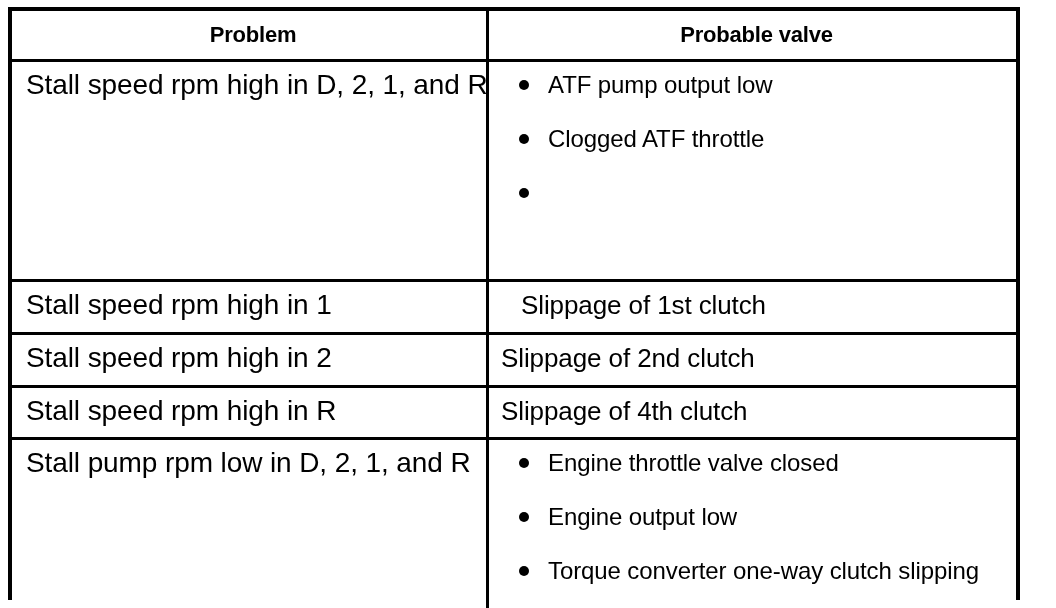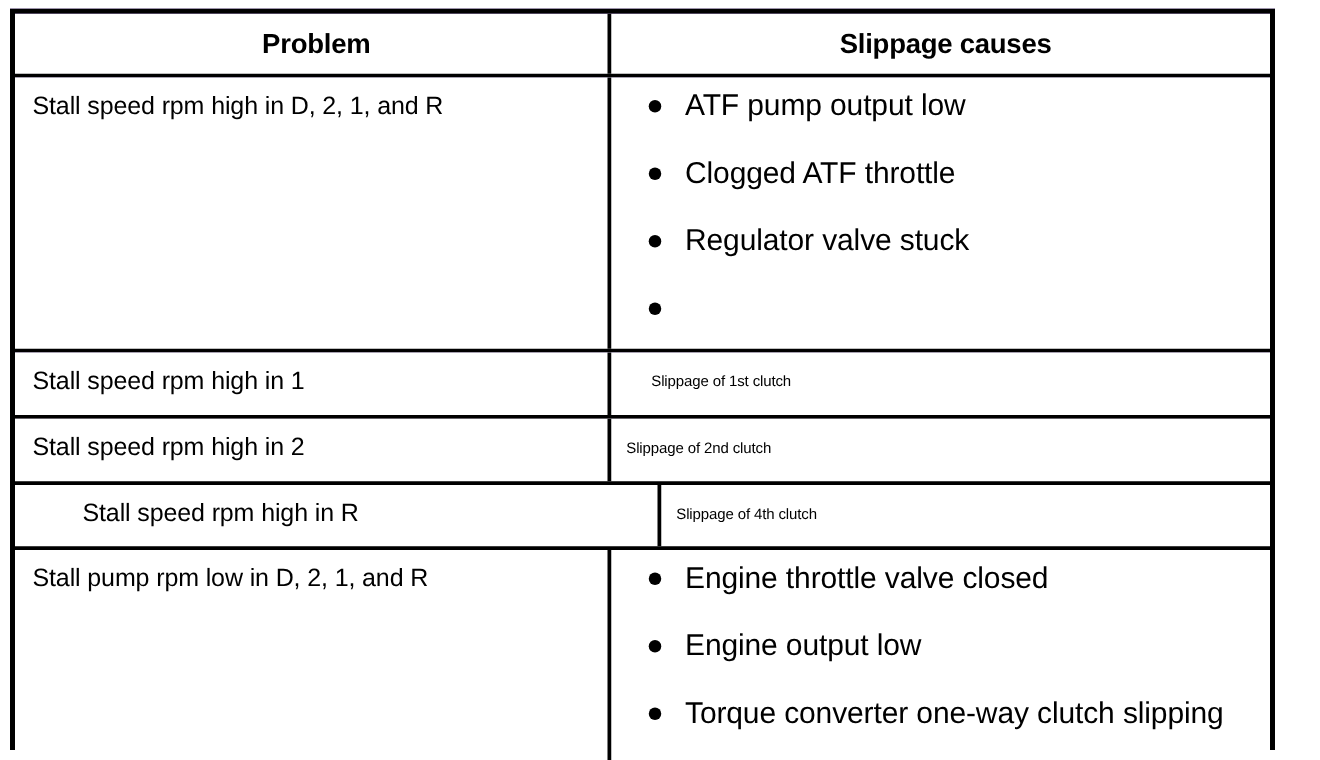--- a/index.html
+++ b/index.html
@@ -24,21 +24,21 @@
 
   
   .diag-table {
     position: absolute;
     left: 8px;
     top: 7px;
     width: 1012px;
     height: 593px;
     box-sizing: border-box;
     border: 4px solid #000000;
-    background: #4c1d95;
+    background: #fdba74;
     display: flex;
     flex-direction: column;
   }
 
   .row {
     display: flex;
     flex-direction: row;
     box-sizing: border-box;
     border-bottom: 3px solid #000000;
     background: #ffffff;
@@ -75,33 +75,33 @@
   .hdr-text {
     font-size: 22px;
     font-weight: bold;
     letter-spacing: -0.2px;
   }
 
   
   .row-1 { height: 220px; flex: 0 0 220px; }
   .row-2 { height: 53px;  flex: 0 0 53px; gap: 20px; }
   .row-3 { height: 53px;  flex: 0 0 53px; }
-  .row-4 { height: 52px;  flex: 0 0 52px; padding-left: 40px; }
+  .row-4 { height: 52px;  flex: 0 0 52px; }
   .row-5 { flex: 1 1 auto; }
 
   .problem-text {
-    font-size: 20px;
+    font-size: 28px;
     line-height: 24px;
     letter-spacing: -0.1px;
     white-space: nowrap;
     padding-left: 6px;
   }
 
   .cause-text {
-    font-size: 12px;
+    font-size: 26px;
     line-height: 24px;
     letter-spacing: -0.1px;
     white-space: nowrap;
     padding-left: 4px;
   }
 
   .bullet-list {
     list-style: none;
     margin: 0;
     padding: 0;
@@ -132,41 +132,37 @@
 
 <div class="page">
 
   <div class="diag-table">
 
     <div class="row row-header">
       <div class="cell-problem">
         <span class="hdr-text">Problem</span>
       </div>
       <div class="cell-causes">
-        <span class="hdr-text">Slippage causes</span>
+        <span class="hdr-text">Probable valve</span>
       </div>
     </div>
 
     <div class="row row-1">
       <div class="cell-problem">
         <div class="problem-text">Stall speed rpm high in D, 2, 1, and R</div>
       </div>
       <div class="cell-causes">
         <ul class="bullet-list">
           <li class="bullet-item">
             <span class="bullet-dot"></span>
             <span class="bullet-label">ATF pump output low</span>
           </li>
           <li class="bullet-item">
             <span class="bullet-dot"></span>
             <span class="bullet-label">Clogged ATF throttle</span>
-          </li>
-          <li class="bullet-item">
-            <span class="bullet-dot"></span>
-            <span class="bullet-label">Regulator valve stuck</span>
           </li>
           <li class="bullet-item">
             <span class="bullet-dot"></span>
           </li>
         </ul>
       </div>
     </div>
 
     <div class="row row-2">
       <div class="cell-problem">

